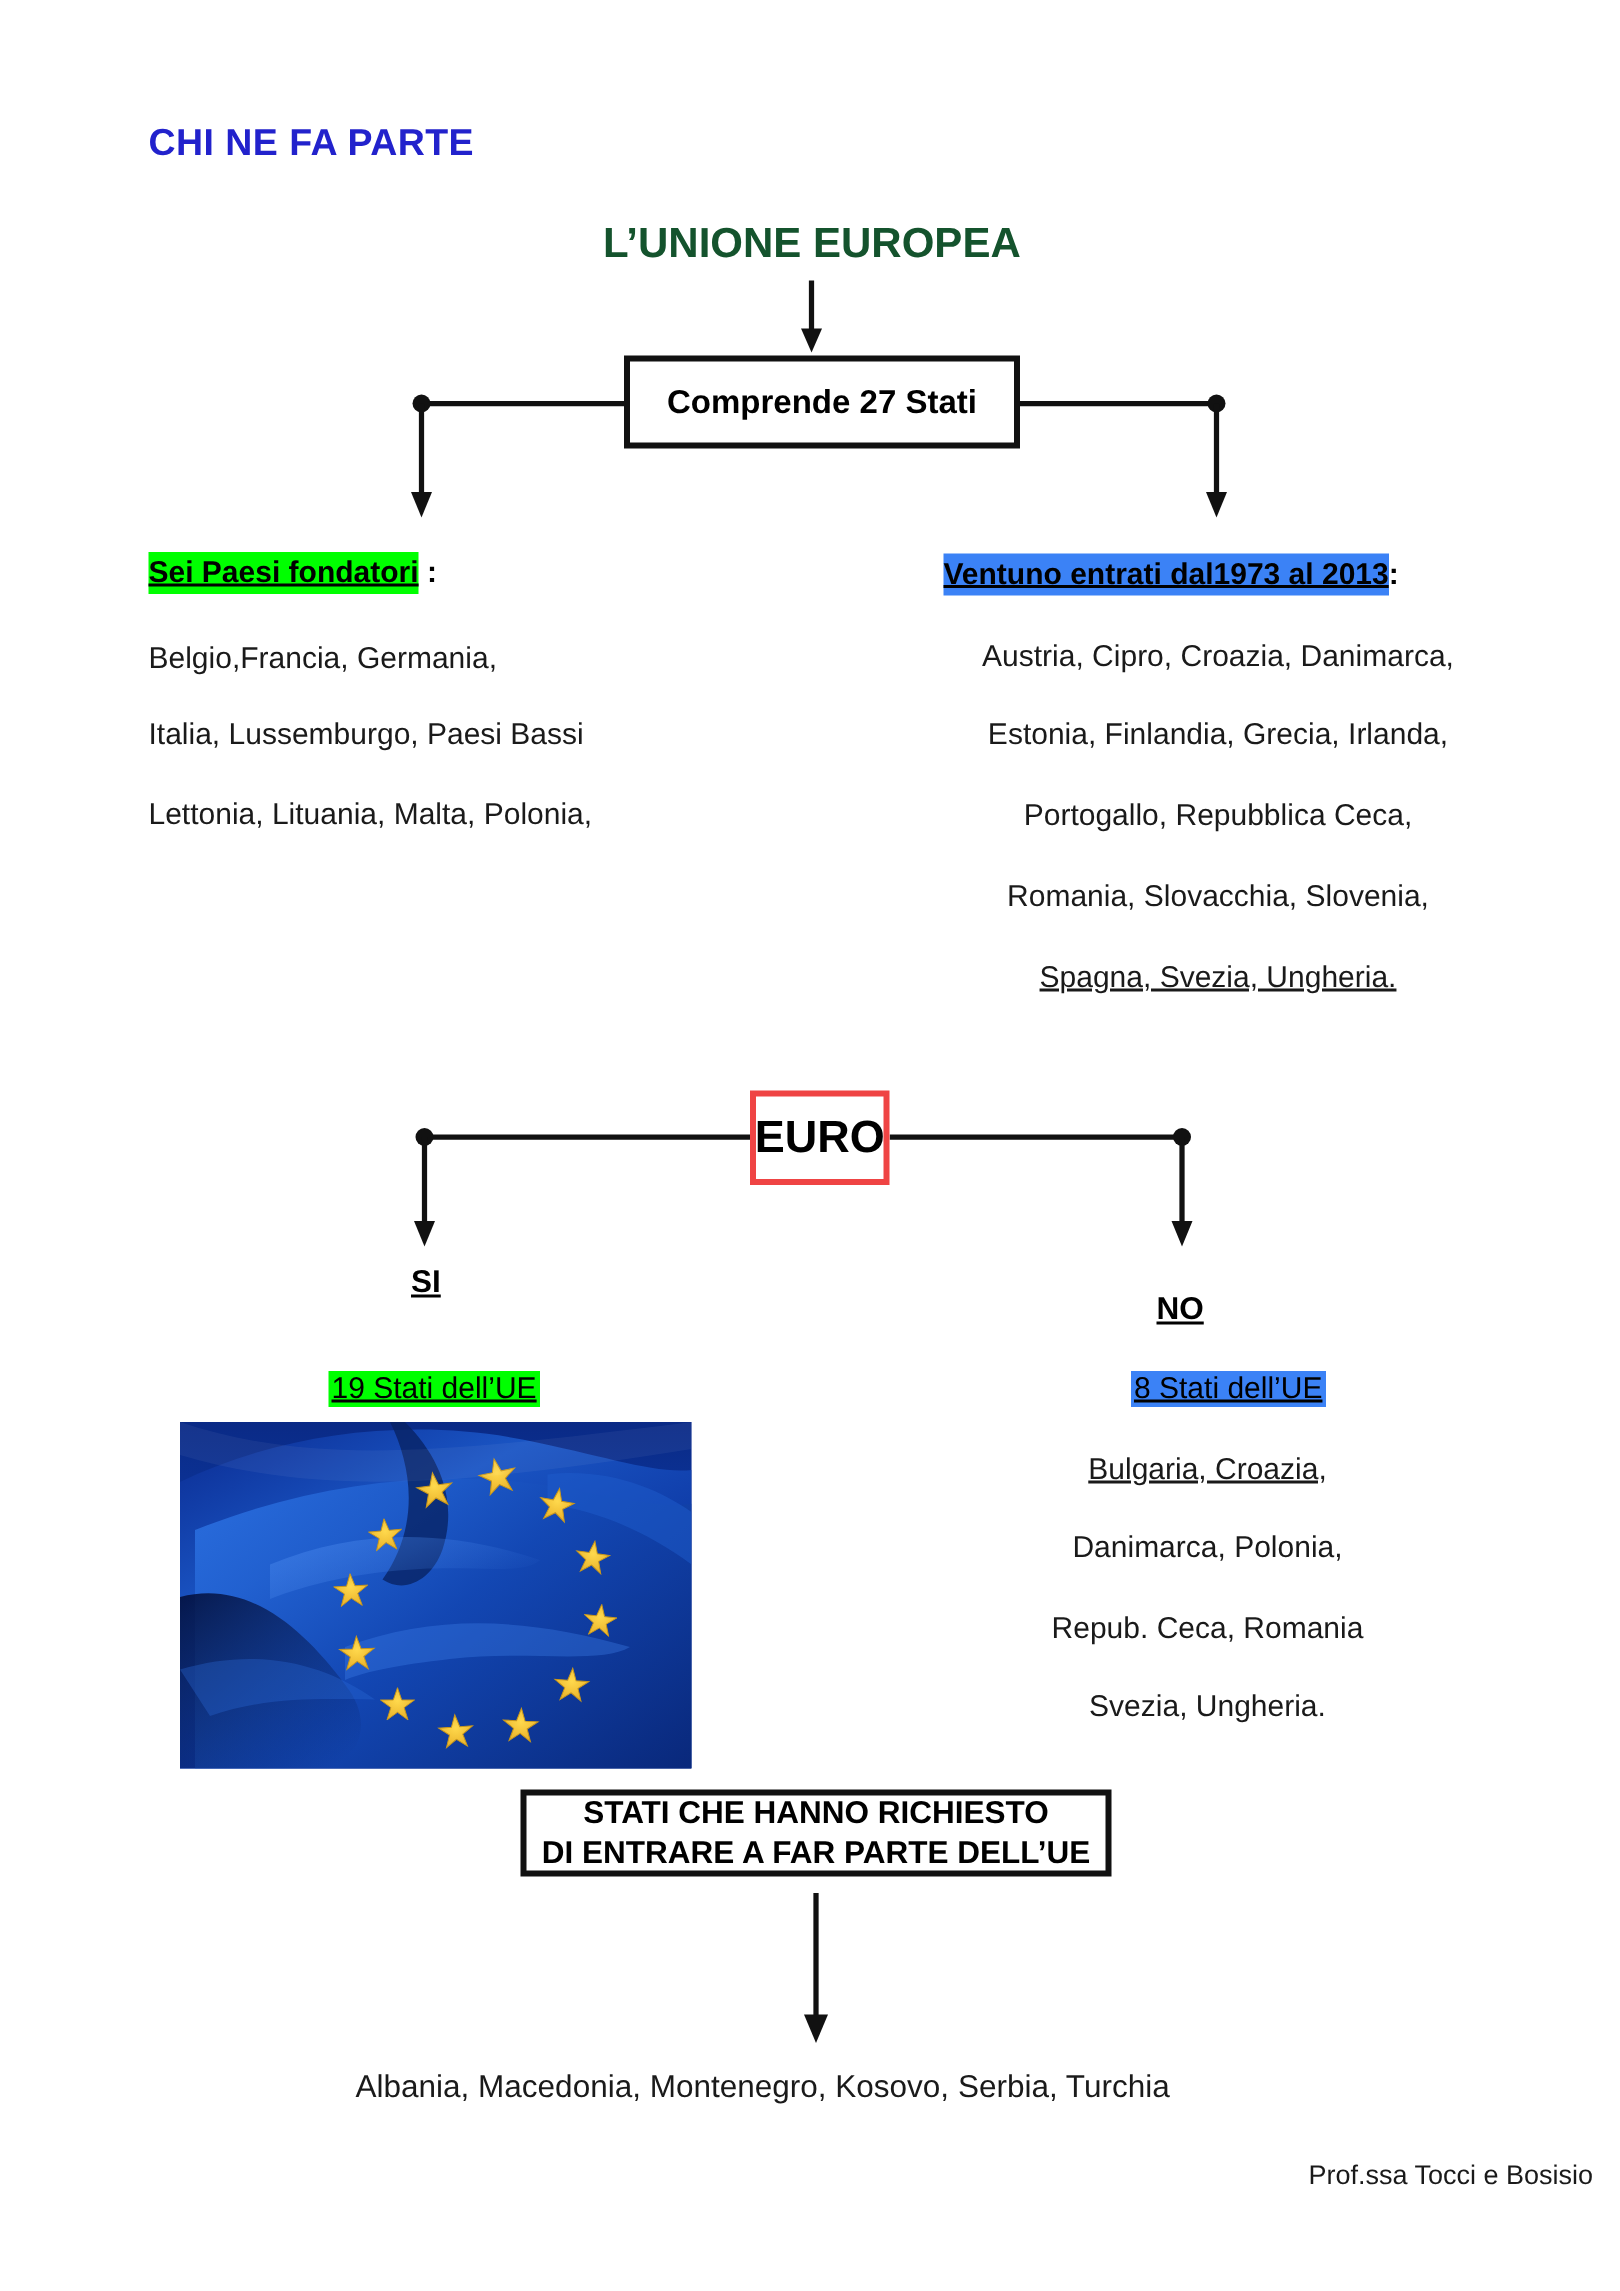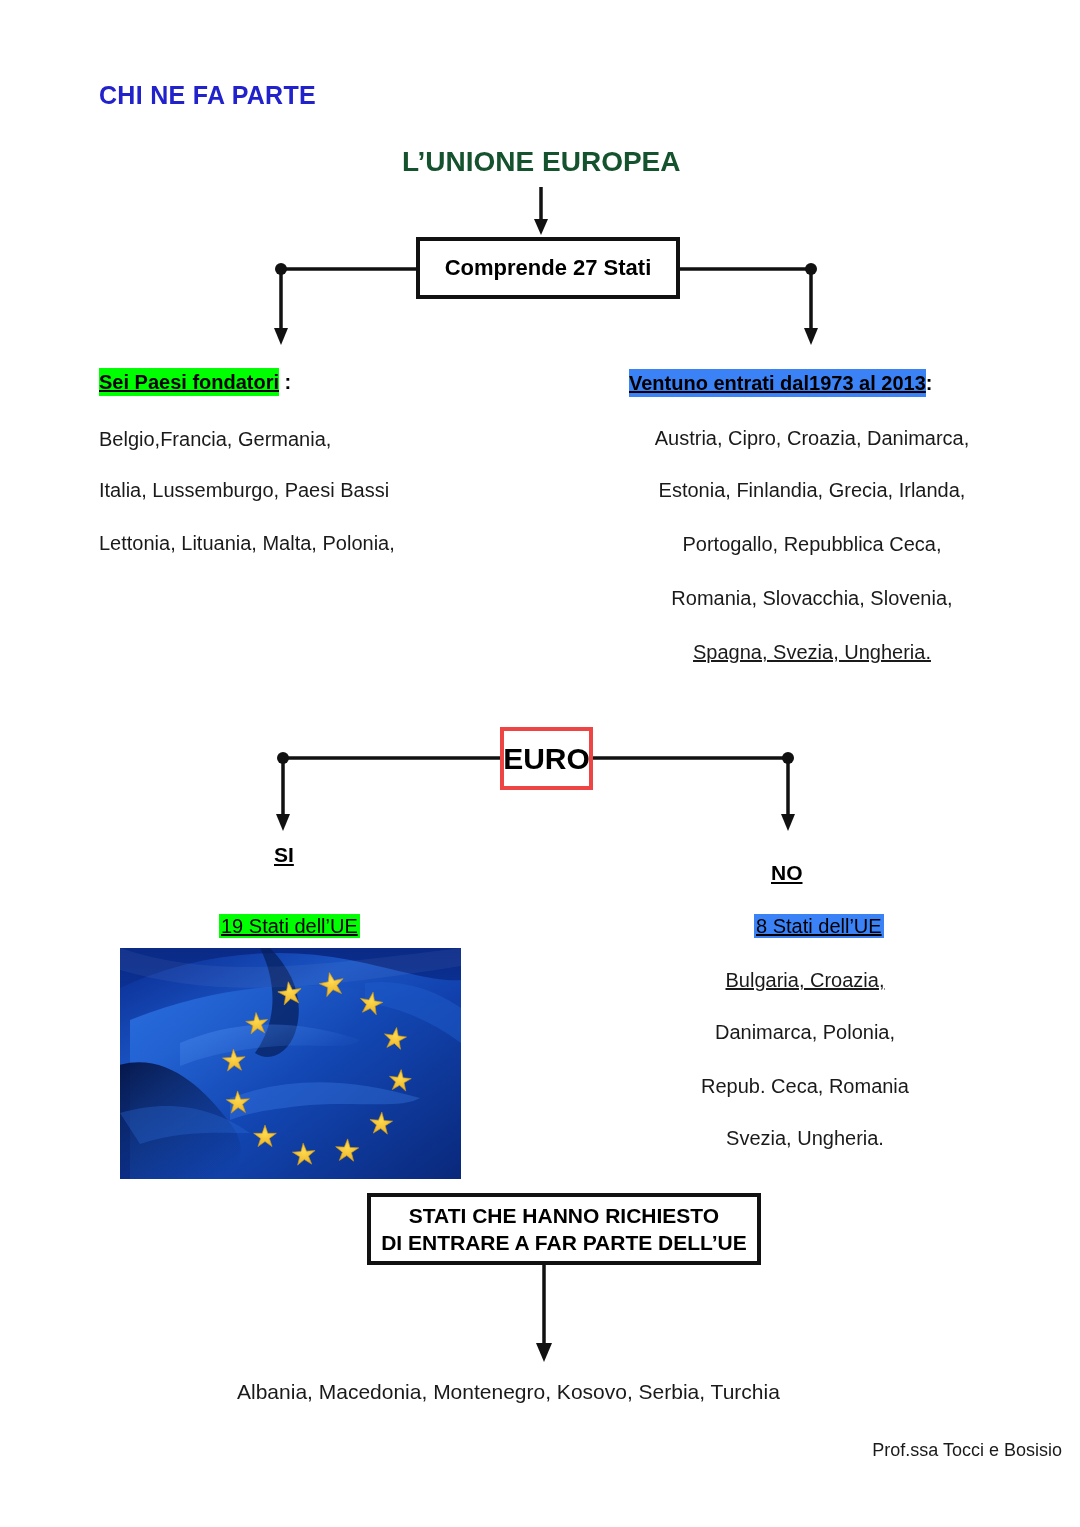--- a/index.html
+++ b/index.html
@@ -67,24 +67,24 @@
   }
   #box-euro {
     left: 500px;
     top: 727px;
     width: 93px;
     height: 63px;
     border: 4px solid #ef4444;
     font-size: 30px;
   }
   #box-richiesta {
-    left: 367px;
+    left: 347px;
     top: 1193px;
     width: 394px;
-    height: 72px;
+    height: 58px;
     font-size: 21px;
     line-height: 27px;
     padding: 1px 8px;
   }
   #box-richiesta .two-line {
     display: block;
   }
 
   
   #connectors {

